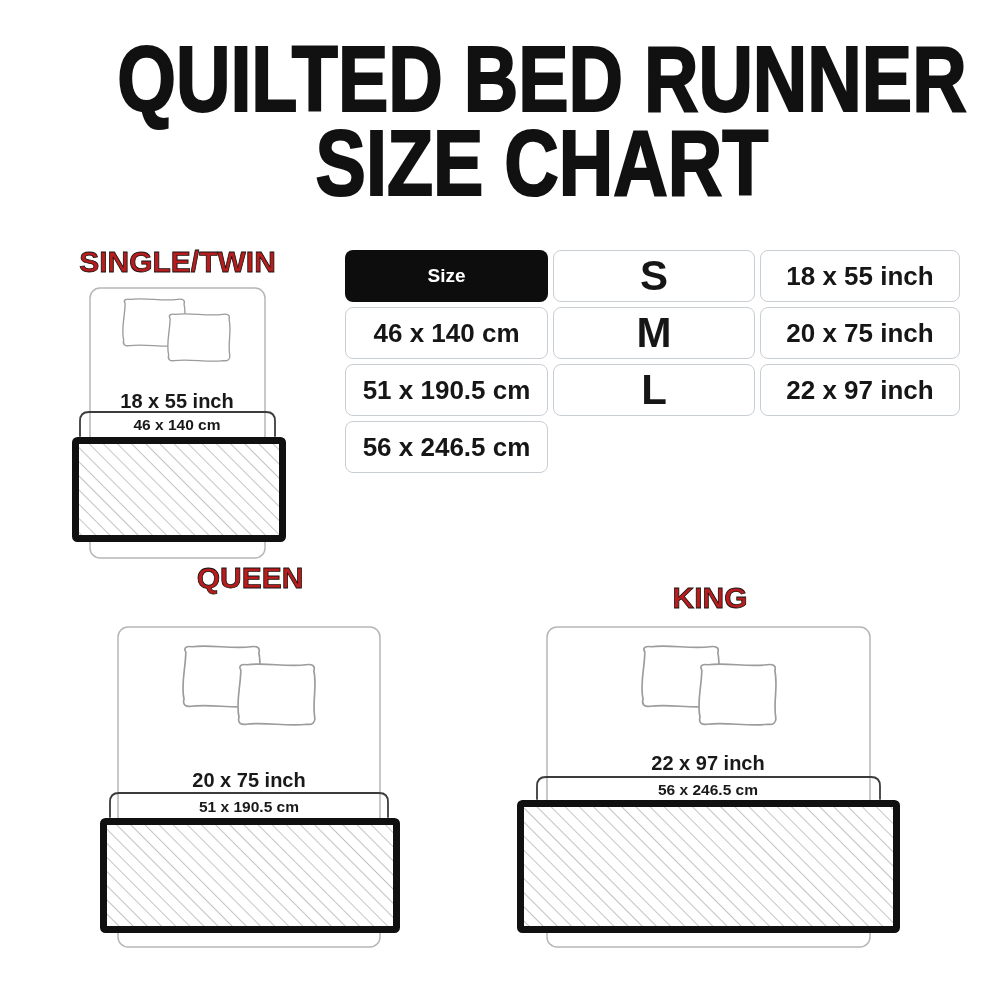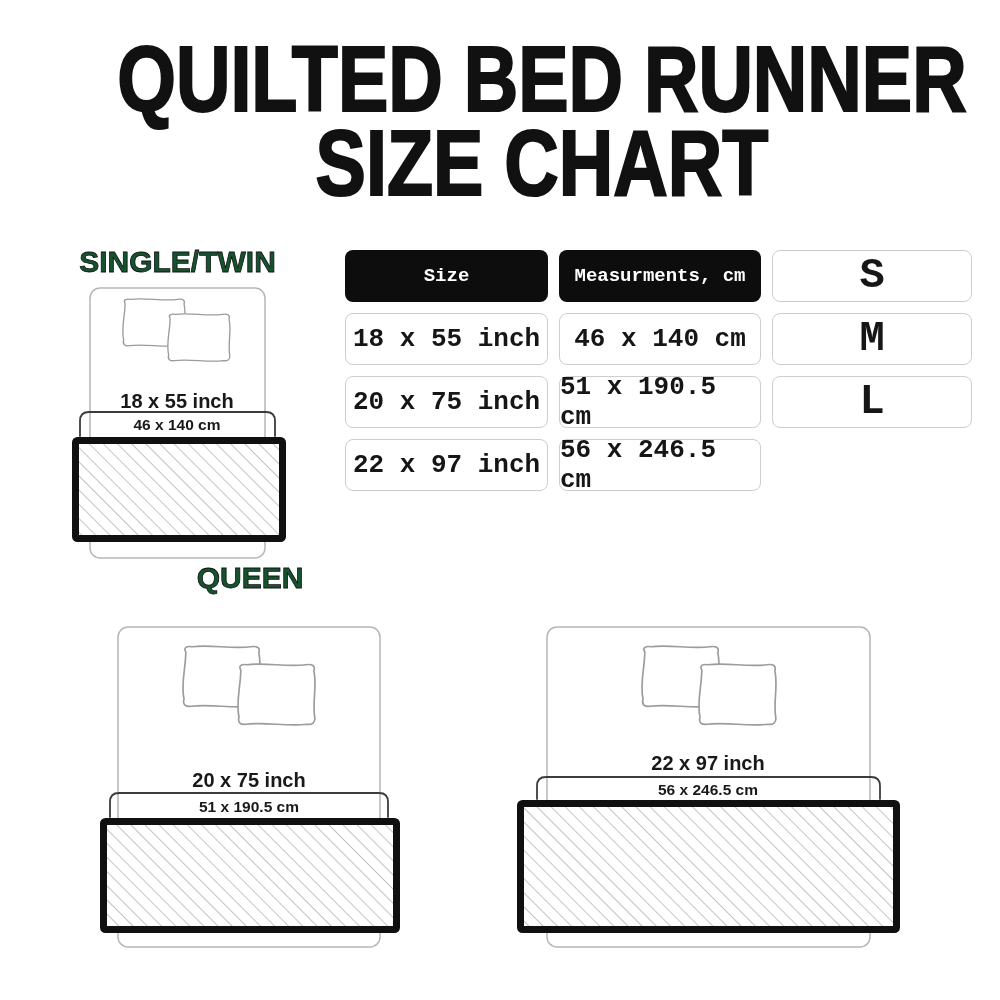--- a/index.html
+++ b/index.html
@@ -9,30 +9,30 @@
   }
   
   .title{position:absolute;top:37px;left:0;width:1000px;margin:0;text-align:center;padding-left:24px;}
   .title-inner{display:inline-block;transform:scaleX(0.82);transform-origin:50% 0;}
   .title-line{
     display:block;font-size:92px;line-height:84px;font-weight:700;color:#111111;
     -webkit-text-stroke:2.2px #111111;letter-spacing:0px;white-space:nowrap;
   }
   
   .diagram-label{
-    position:absolute;text-align:center;font-size:30px;font-weight:700;color:#14532d;
+    position:absolute;text-align:center;font-size:30px;font-weight:700;color:#b91c1c;
     -webkit-text-stroke:0.8px #111111;line-height:1.0;
   }
   .label-single{left:55px;top:247px;width:245px;}
   .label-queen{left:95px;top:563px;width:310px;}
   .label-king{left:505px;top:583px;width:410px;}
   
   .size-table{
     position:absolute;left:345px;top:250px;width:618px;
-    display:grid;grid-template-columns:203px 202px 200px;grid-auto-rows:52px;gap:11px;font-family:Liberation Mono, monospace;
+    display:grid;grid-template-columns:203px 202px 200px;grid-auto-rows:52px;gap:5px;
   }
   .th{
     background:#0d0d0d;color:#ffffff;border-radius:8px;
     display:flex;align-items:center;justify-content:center;
     font-size:19px;font-weight:700;
   }
   .td{
     background:#ffffff;border:1px solid #c9ced3;border-radius:8px;
     display:flex;align-items:center;justify-content:center;
     color:#161616;font-weight:700;
@@ -70,21 +70,20 @@
 
   <h1 class="title">
     <span class="title-inner">
       <span class="title-line">QUILTED BED RUNNER</span>
       <span class="title-line">SIZE CHART</span>
     </span>
   </h1>
 
   <div class="size-table">
     <div class="th">Size</div>
-    <div class="th">Measurments, cm</div>
 
     <div class="td td-size">S</div>
     <div class="td td-meas">18 x 55 inch</div>
     <div class="td td-meas">46 x 140 cm</div>
 
     <div class="td td-size">M</div>
     <div class="td td-meas">20 x 75 inch</div>
     <div class="td td-meas">51 x 190.5 cm</div>
 
     <div class="td td-size">L</div>
@@ -117,20 +116,21 @@
     <g transform="translate(137,43) scale(0.88,0.875)">
       <use href="#pillow-shape" class="pillow"></use>
     </g>
     <text class="inch-label" x="154" y="167" text-anchor="middle">20 x 75 inch</text>
     <path class="bracket" d="M 15 197 L 15 182 Q 15 173 24 173 L 284 173 Q 293 173 293 182 L 293 197"></path>
     <text class="cm-label" x="154" y="192" text-anchor="middle">51 x 190.5 cm</text>
     <rect class="runner-bg" x="8.5" y="201.5" width="293" height="108" rx="2"></rect>
     <rect class="runner" x="8.5" y="201.5" width="293" height="108" rx="2"></rect>
   </svg>
 
+  <div class="diagram-label label-king">KING</div>
   <svg class="diagram svg-king" width="410" height="330" viewBox="0 0 410 330">
     <rect class="bed" x="42" y="7" width="323" height="320" rx="10"></rect>
     <g transform="translate(131,25) scale(0.88,0.875)">
       <use href="#pillow-shape" class="pillow"></use>
     </g>
     <g transform="translate(188,43) scale(0.88,0.875)">
       <use href="#pillow-shape" class="pillow"></use>
     </g>
     <text class="inch-label" x="203" y="150" text-anchor="middle">22 x 97 inch</text>
     <path class="bracket" d="M 32 179 L 32 166 Q 32 157 41 157 L 366 157 Q 375 157 375 166 L 375 179"></path>

